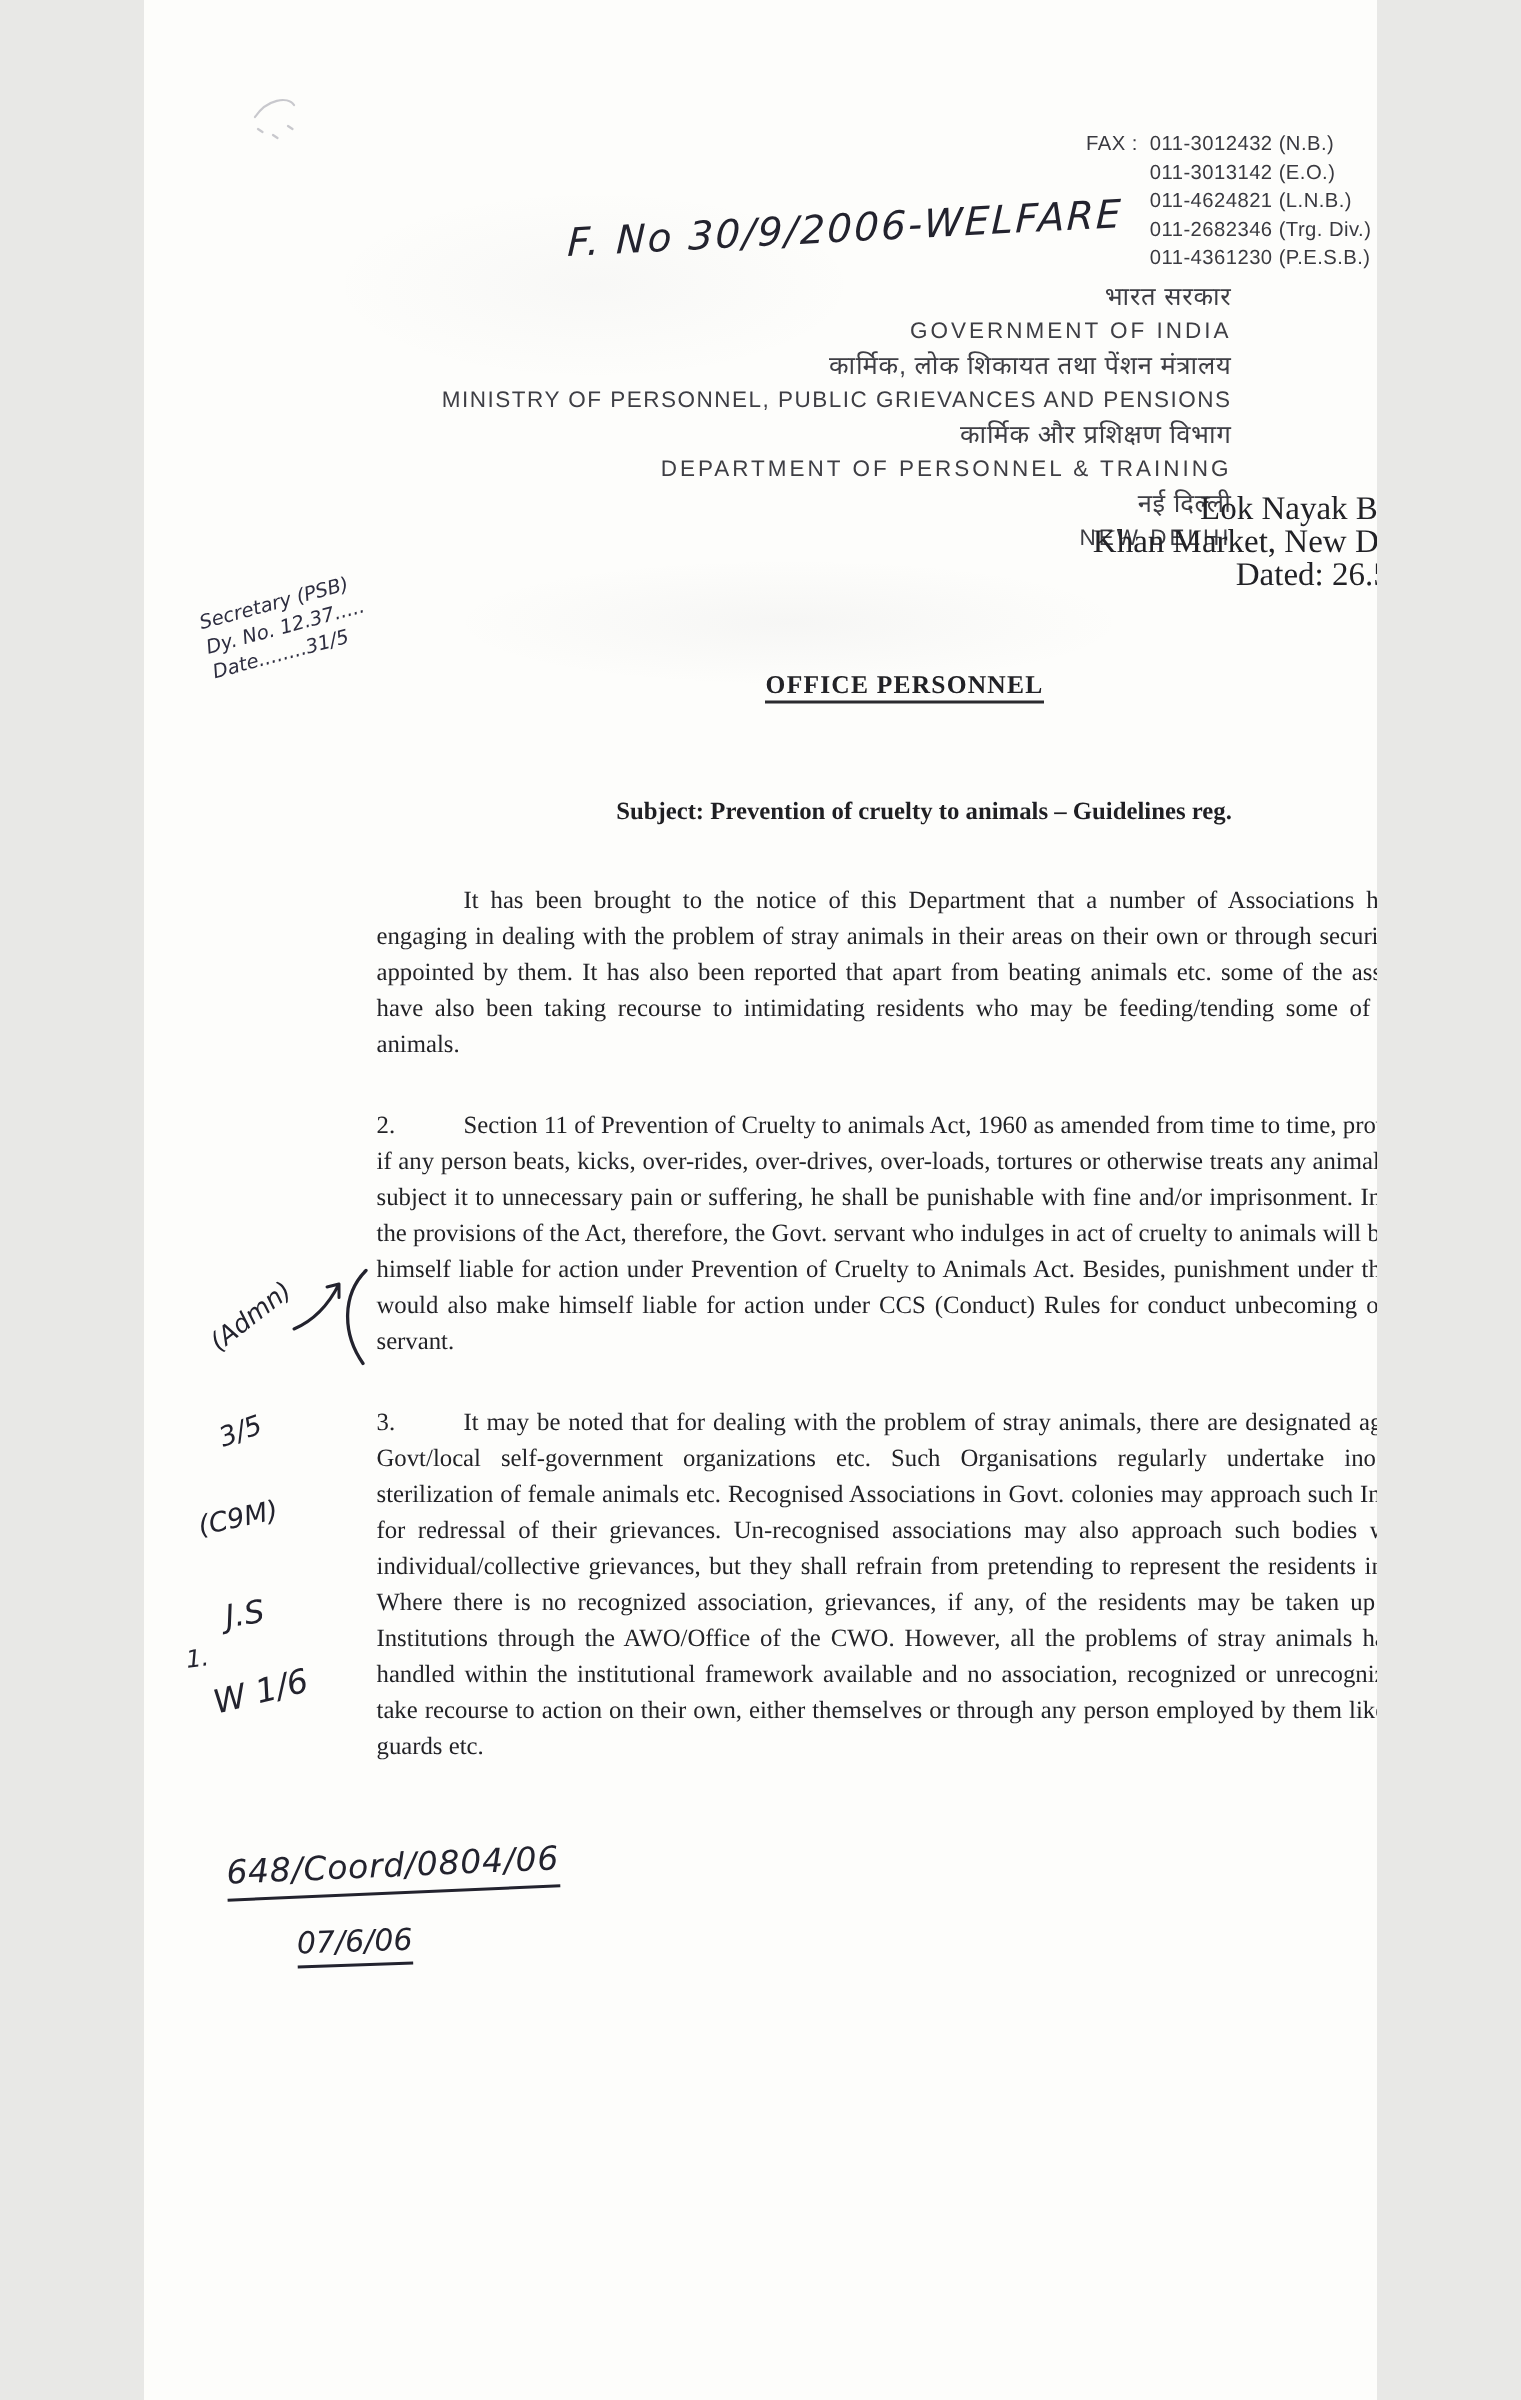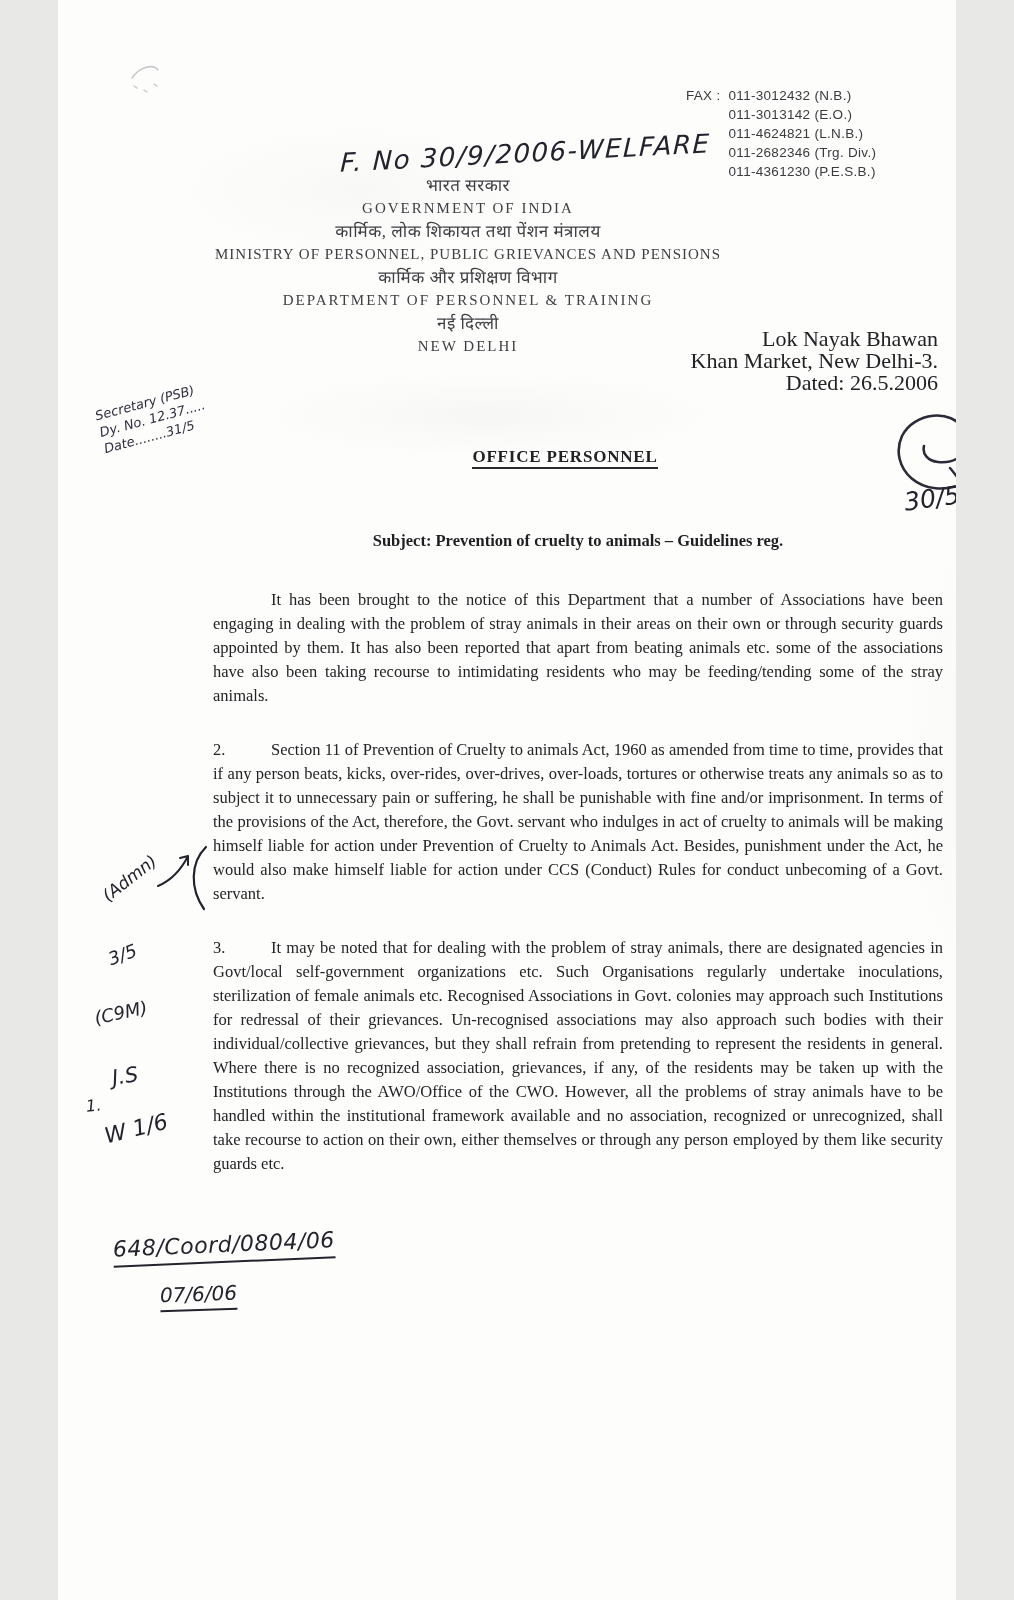--- a/index.html
+++ b/index.html
@@ -1,18 +1,18 @@
 <!DOCTYPE html>
 <html><head>
 <meta charset="utf-8">
 <style>
   html,body { margin:0; padding:0; background:#e8e8e6; }
   .paper {
     position: relative;
-    width: 898px; height: 1600px;
+    width: 822px; height: 1600px;
     margin: 0 auto;
     background:
       radial-gradient(ellipse 320px 60px at 430px 415px, rgba(120,120,130,0.05), transparent 70%),
       radial-gradient(ellipse 180px 380px at 970px 760px, rgba(110,110,120,0.05), transparent 70%),
       radial-gradient(ellipse 250px 90px at 300px 190px, rgba(120,120,130,0.04), transparent 70%),
       #fdfdfb;
     overflow: hidden;
     font-family: "Liberation Serif", serif;
     color: #26262a;
   }
@@ -36,23 +36,23 @@
     white-space: nowrap;
   }
   .file-no {
     left: 282px; top: 138px;
     font-size: 26px; letter-spacing: 1.5px;
     transform: rotate(-3deg) skewX(-5deg);
   }
 
   
   .letterhead {
-    left: 95px; top: 174px; width: 630px;
-    text-align: center;
-    font-family: Liberation Serif, serif;
+    left: 95px; top: 186px; width: 630px;
+    text-align: right;
+    font-family: Liberation Sans, sans-serif;
     color: #3e3e44;
   }
   .lh-hi { font-size: 17px; line-height: 23px; letter-spacing: 0.5px; }
   .lh-en { font-size: 15px; line-height: 23px; letter-spacing: 1px; }
   .lh-en.wide { letter-spacing: 2px; }
 
   
   .address {
     left: 618px; top: 328px; width: 262px;
     text-align: right;

